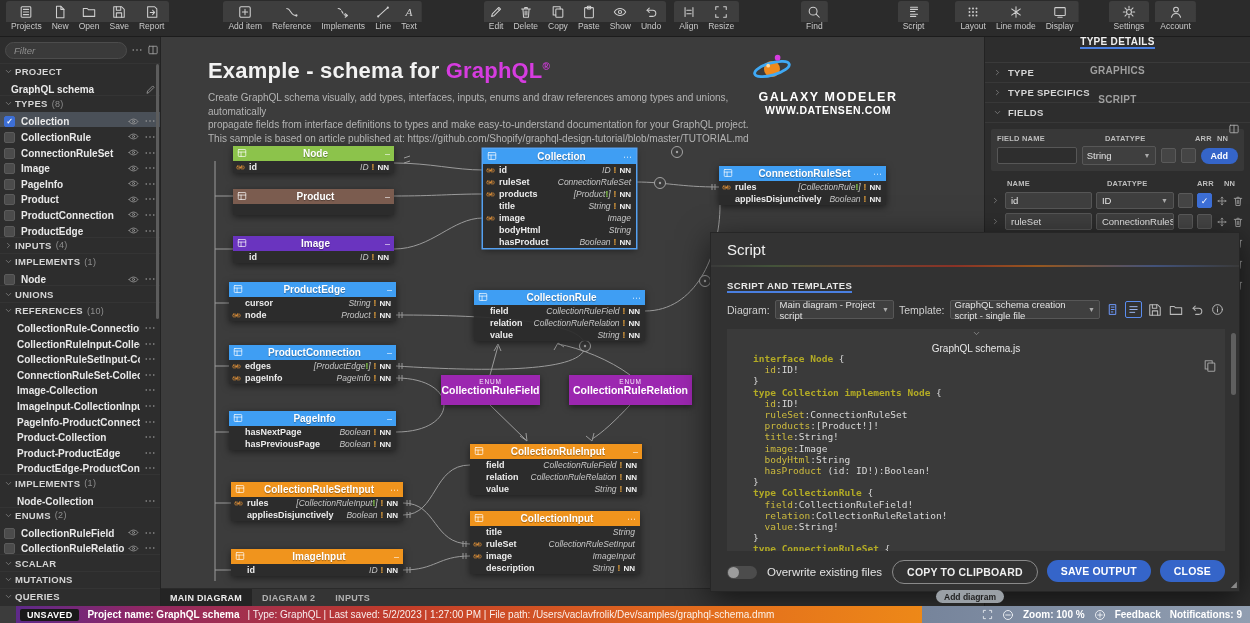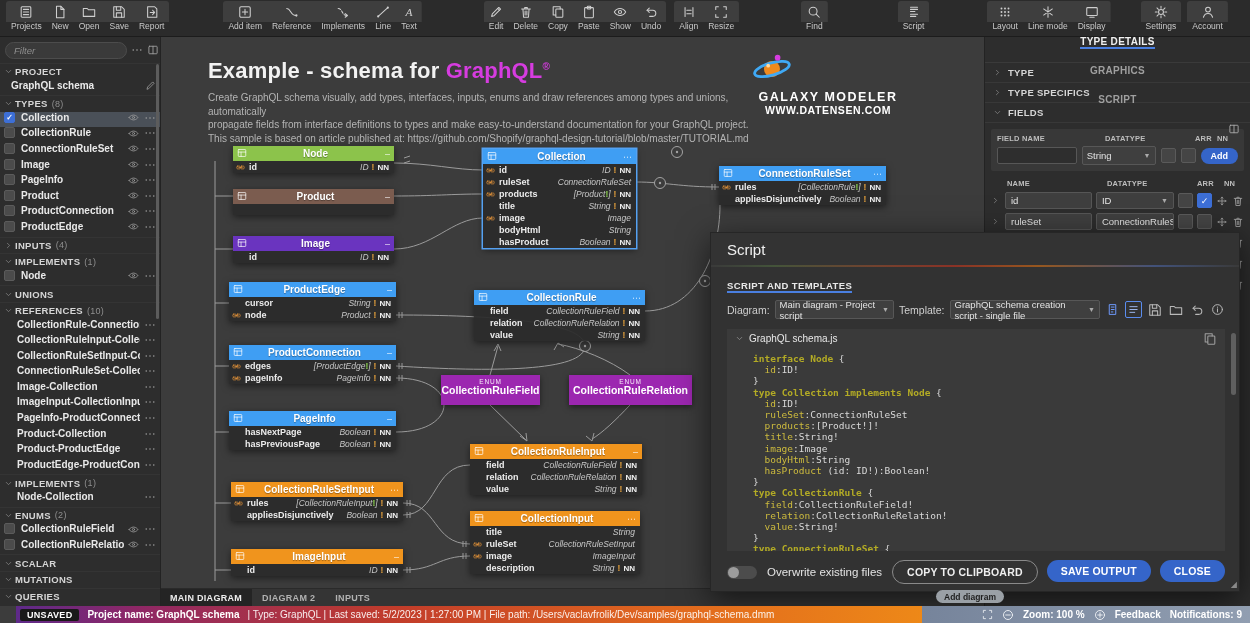--- a/index.html
+++ b/index.html
@@ -20,21 +20,21 @@
   .sb-top{height:22px;display:flex;align-items:center;padding:3px 4px 2px 5px;gap:4px;}
   #filter-input{width:104px;height:15px;background:#3a3a3a;border:1px solid #4c4c4c;border-radius:9px;
                 color:#cfcfcf;font-size:9.5px;font-style:italic;padding:0 8px;outline:none;}
   #filter-input::placeholder{color:#8f8f8f;}
   .sb-topicon{color:#9f9f9f;display:flex;align-items:center;}
   .sb-scroll{position:absolute;right:1px;top:28px;width:3px;height:255px;background:#5c5c5c;border-radius:2px;}
   .tree-section{display:flex;align-items:center;height:15.6px;padding:0 4px;color:#d6d6d6;
                 font-size:9.5px;font-weight:700;letter-spacing:.3px;white-space:nowrap;border-top:1px solid #343434;}
   .tree-section .chev{width:11px;color:#8f8f8f;display:flex;}
   .tree-count{color:#8f8f8f;font-weight:400;margin-left:4px;font-size:9px;}
-  .tree-item{display:flex;align-items:flex-start;height:15.6px;padding:0 4px;font-size:10px;font-weight:600;
+  .tree-item{display:flex;align-items:flex-end;height:15.6px;padding:0 4px;font-size:10px;font-weight:600;
              color:#e9e9e9;white-space:nowrap;overflow:hidden;}
   .tree-item.selected{background:#4a5058;}
   .cb{width:9px;height:9px;border-radius:2px;background:#4b4b4b;border:1px solid #5b5b5b;margin-right:6px;flex:none;
       display:flex;align-items:center;justify-content:center;font-size:8px;color:#fff;}
   .cb.checked{background:#3d6fd6;border-color:#3d6fd6;}
   .tree-label{overflow:hidden;text-overflow:clip;flex:1;}
   .tree-right{display:flex;align-items:center;gap:5px;color:#9a9a9a;margin-left:4px;flex:none;}
   .indent{padding-left:17px;}
   
   #canvas{position:absolute;left:160px;top:36px;width:825px;height:552px;background:#3c3c3c;overflow:hidden;}
@@ -109,21 +109,21 @@
              background:#333;}
   .dlg-grad{height:2px;background:linear-gradient(90deg,#3a3a3a,#44543a 12%,#74412e 32%,#8a3226 46%,#96571f 62%,#42527a 84%,#3a3a3a);}
   .dlg-tabrow{padding:8px 16px 0;}
   .dlg-tab{display:inline-block;font-size:9.5px;font-weight:700;letter-spacing:.4px;color:#e8e8e8;
            border-bottom:2px solid #4a7fe0;}
   .dlg-controls{display:flex;align-items:center;padding:7px 14px 0 16px;gap:5px;font-size:10.5px;color:#cfcfcf;}
   .dlg-ico{color:#b9b9b9;display:flex;align-items:center;padding:1px;}
   .dlg-ico.blue{color:#6f9bff;}
   .dlg-ico.framed{border:1px solid #5b8def;border-radius:2px;color:#9db9ef;}
   #codewrap{position:absolute;left:16px;right:14px;top:96px;bottom:40px;background:#3a3a3a;overflow:hidden;}
-  .code-file{height:19px;display:flex;align-items:center;padding:0 8px;font-size:10px;color:#e8e8e8;gap:5px;}
+  .code-file{height:19px;display:flex;align-items:center;padding:0 8px;font-size:10px;color:#e8e8e8;gap:5px;flex-direction:column;}
   .code-file .chev{color:#9f9f9f;display:flex;}
   .code-file .cpy{margin-left:auto;color:#9f9f9f;display:flex;}
   #code{font-family:"DejaVu Sans Mono",monospace;font-size:9.5px;line-height:11.2px;white-space:pre;
         color:#d8d8d8;padding:5px 0 0 26px;}
   .kw{color:#b3ab25;font-weight:700;}
   .fld{color:#cdbb3e;}
   .dlg-scroll{position:absolute;right:3px;top:100px;width:5px;height:62px;background:#5f5f5f;border-radius:3px;}
   .dlg-footer{position:absolute;left:0;right:0;bottom:0;height:38px;display:flex;align-items:center;
               padding:0 14px 0 16px;gap:10px;}
   .toggle{width:30px;height:13px;border-radius:7px;background:#4c4c4c;position:relative;flex:none;}
@@ -338,21 +338,21 @@
       <div class="tb-group" style="margin-left: 70px;">
         <div class="tb-item">
           <span class="ico">
             <svg width="14" height="14" viewBox="0 0 16 16" fill="none" stroke="currentColor" stroke-width="1.2" stroke-linecap="round" stroke-linejoin="round">
               <path d="M4 2.5h8M4 5h8M4 7.5h5M4 10.5h8M4 13h6"></path>
             </svg>
           </span>
                  <span class="tb-label">Script</span>
         </div>
       </div>
-      <div class="tb-group" style="margin-left: 58px; align-items: flex-end;">
+      <div class="tb-group" style="margin-left: 26px; align-items: flex-end;">
         <div class="tb-item">
           <span class="ico">
             <svg width="14" height="14" viewBox="0 0 16 16" fill="none" stroke="currentColor" stroke-width="1.2" stroke-linecap="round" stroke-linejoin="round">
               <circle cx="4" cy="4" r="1.1" fill="currentColor" stroke="none"></circle>
               <circle cx="8" cy="4" r="1.1" fill="currentColor" stroke="none"></circle>
               <circle cx="12" cy="4" r="1.1" fill="currentColor" stroke="none"></circle>
               <circle cx="4" cy="8" r="1.1" fill="currentColor" stroke="none"></circle>
               <circle cx="8" cy="8" r="1.1" fill="currentColor" stroke="none"></circle>
               <circle cx="12" cy="8" r="1.1" fill="currentColor" stroke="none"></circle>
               <circle cx="4" cy="12" r="1.1" fill="currentColor" stroke="none"></circle>

